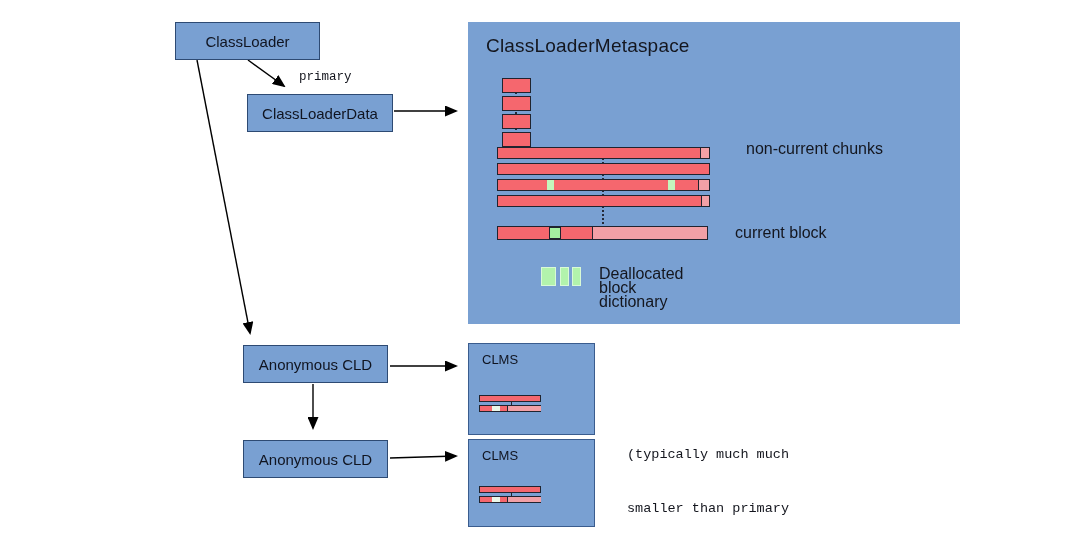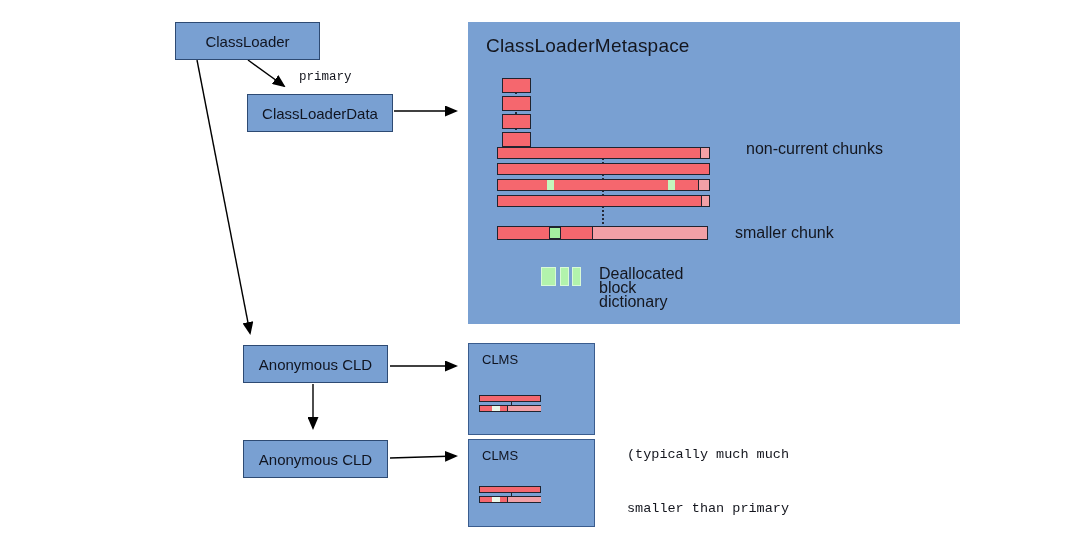--- a/index.html
+++ b/index.html
@@ -116,21 +116,21 @@
     <div class="chunk" style="left:29px;top:173px;width:213px;height:12px;">
       <div class="seg seg-divider" style="left:203px;width:7px;"></div>
     </div>
 
     <div class="chunk" style="left:29px;top:204px;width:211px;height:14px;">
       <div class="seg seg-green-bordered" style="left:51px;width:10px;"></div>
       <div class="seg seg-pink" style="left:94px;width:114px;"></div>
     </div>
 
     <div class="ms-label" style="left:266px;top:118px;margin-left:12px;">non-current chunks</div>
-    <div class="ms-label" style="left:267px;top:202px;">smaller chunk</div>
+    <div class="ms-label" style="left:267px;top:202px;">current block</div>
 
     <div class="legend-block" style="left:73px;top:245px;width:13px;height:17px;"></div>
     <div class="legend-block" style="left:92px;top:245px;width:7px;height:17px;"></div>
     <div class="legend-block" style="left:104px;top:245px;width:7px;height:17px;"></div>
     <div class="legend-text" style="left:131px;top:245px;">
       <div>Deallocated</div>
       <div>block</div>
       <div>dictionary</div>
     </div>
   </div>

